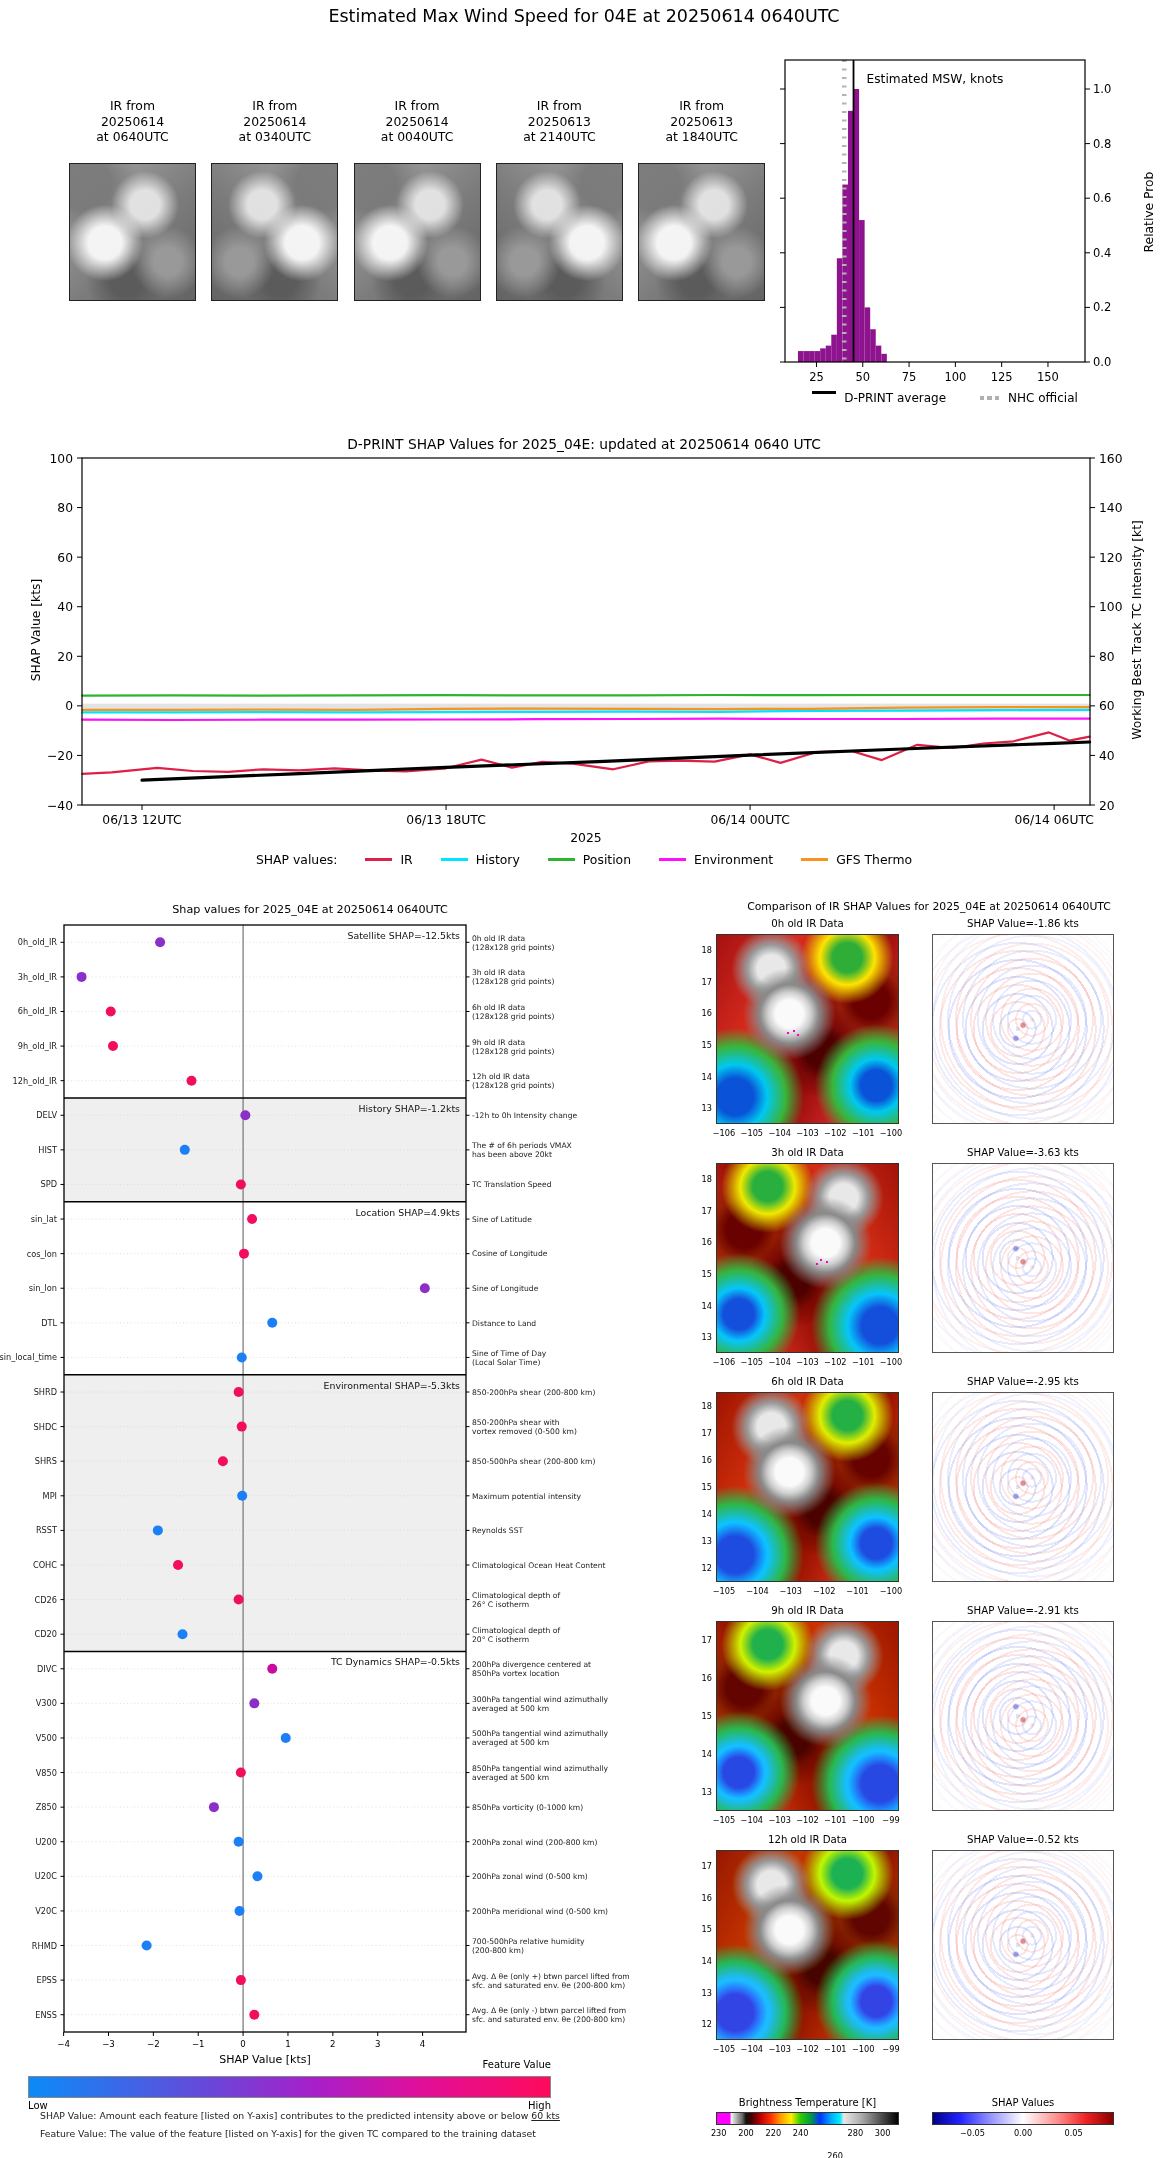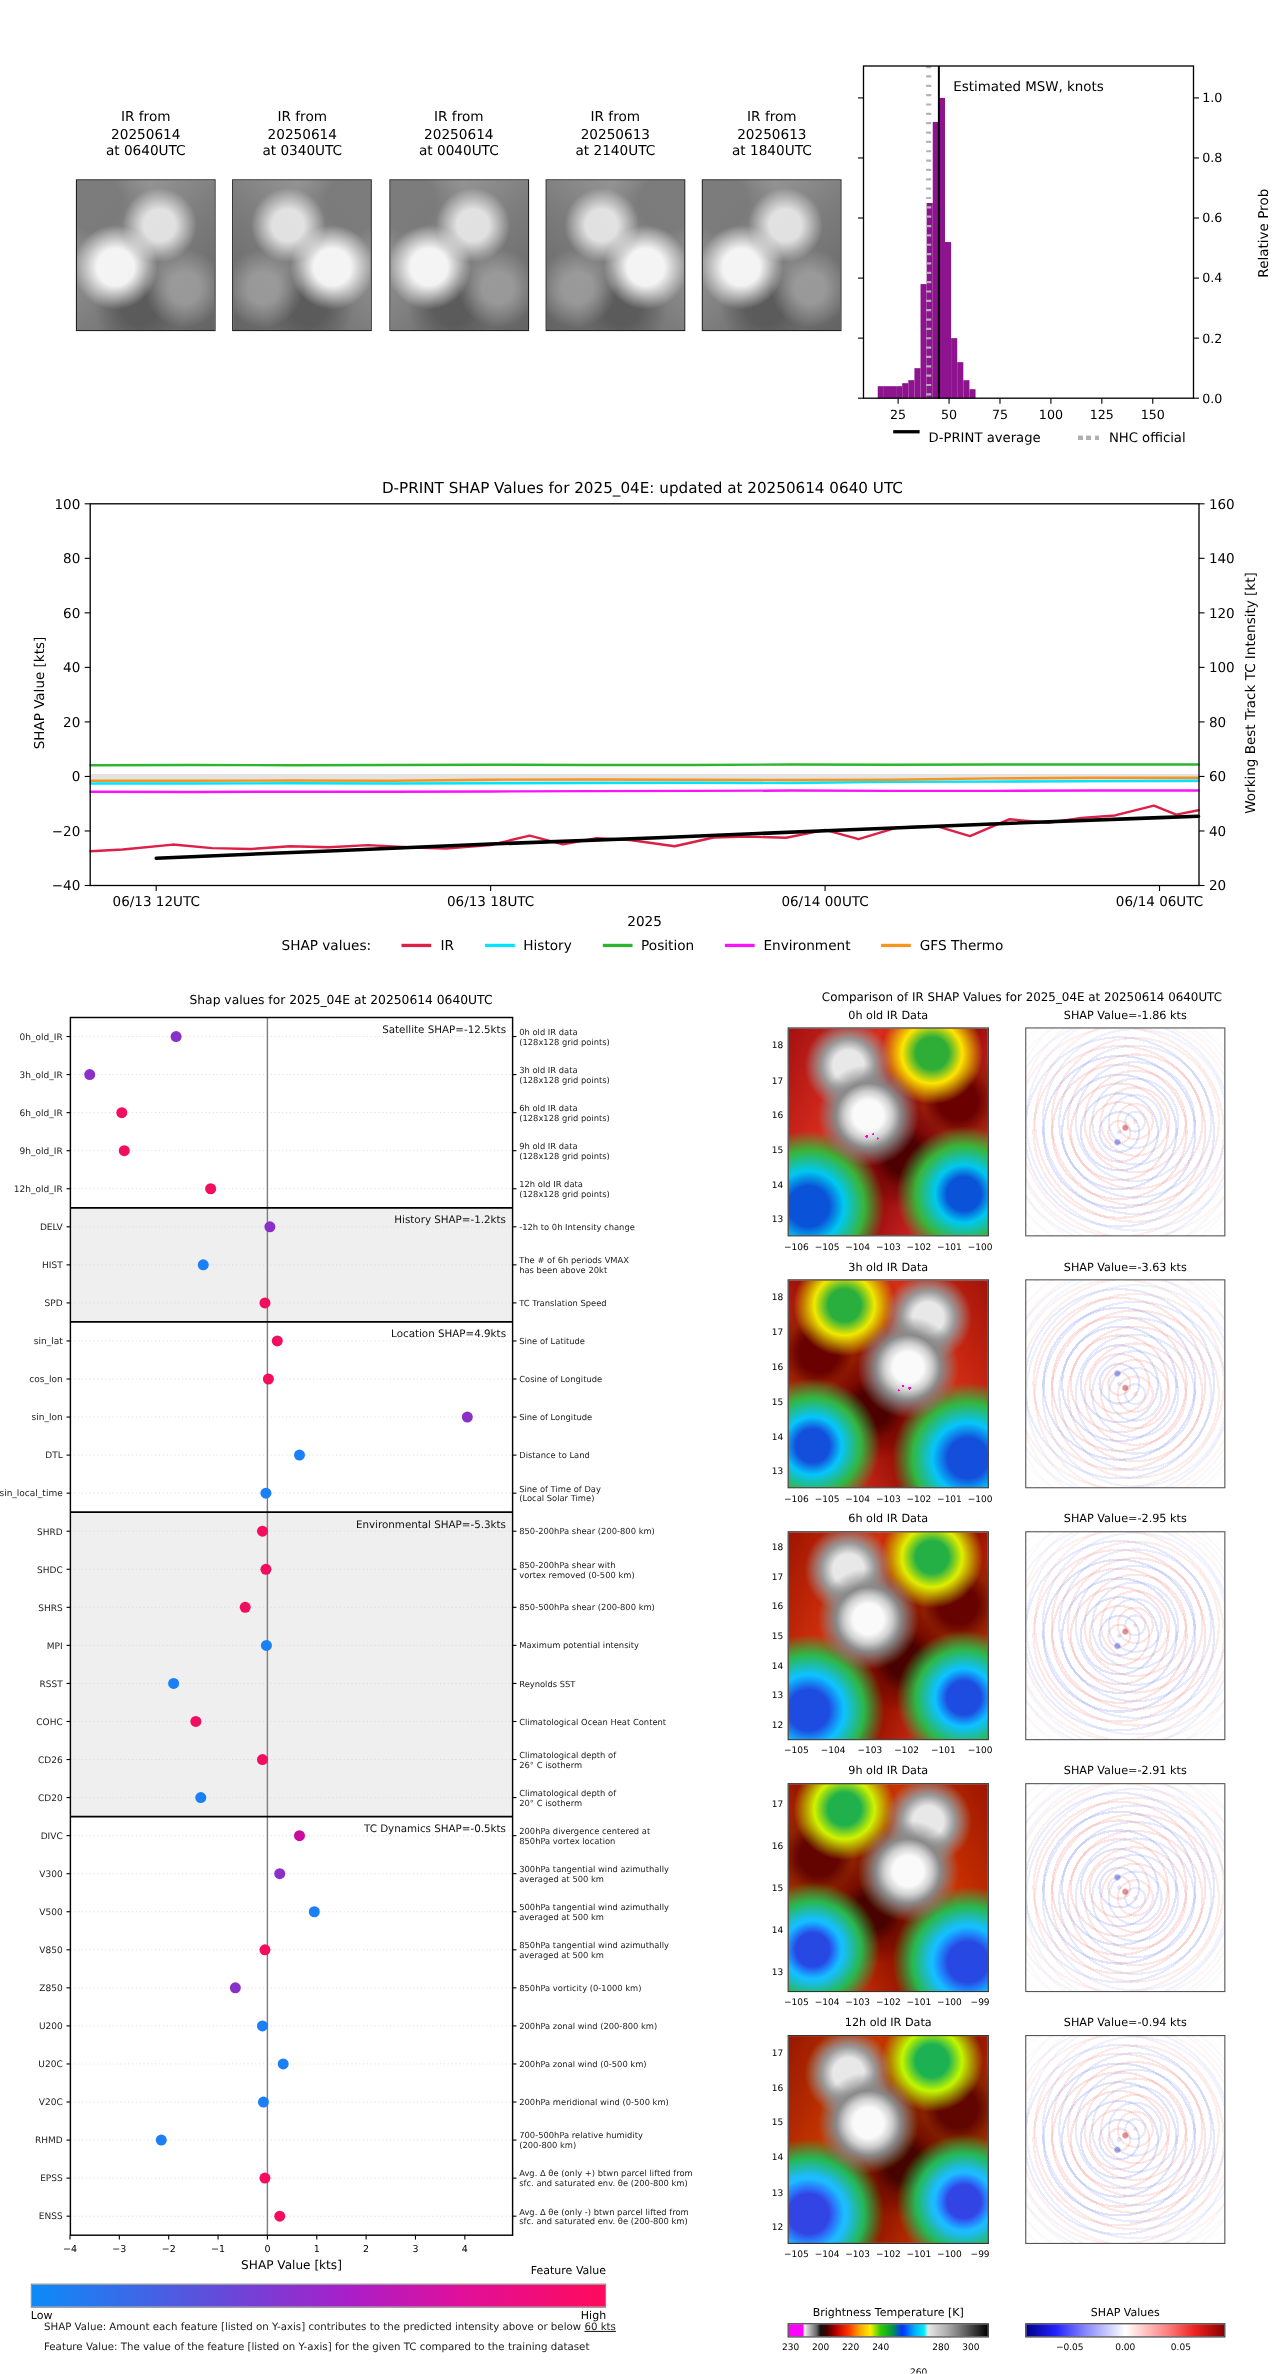--- a/index.html
+++ b/index.html
@@ -63,20 +63,21 @@
   .bt-grad{background:linear-gradient(90deg,#ff00ff 0%,#ff00ff 7%,#f0f0f0 8%,#666 14%,#111 16%,
       #440000 19%,#bb0000 24%,#ff3300 30%,#ff9900 35%,#ffee00 41%,#33cc00 46%,#009944 52%,
       #0033ff 57%,#00aaff 63%,#00eeff 68%,#e8e8e8 70%,#aaa 80%,#555 90%,#000 100%);}
   .shapcb-grad{background:linear-gradient(90deg,#00008b 0%,#2222ff 15%,#8888ff 30%,#ffffff 50%,
       #ff8888 70%,#ee2222 85%,#8b0000 100%);}
 </style>
 </head>
 <body>
 
 <div class="fig">
+  <div class="suptitle">Estimated Max Wind Speed for 04E at 20250614 0640UTC</div>
 
   <div id="ir-strip">
       <div class="thumb-label" style="left: 61px; top: 98px; width: 143px;">
         <div>IR from</div>
         <div>20250614</div>
         <div>at 0640UTC</div>
       </div>
       <div class="gray-thumb" style="left: 69px; top: 163px;"></div>
       <div class="thumb-label" style="left: 203.3px; top: 98px; width: 143px;">
         <div>IR from</div>
@@ -544,21 +545,21 @@
       <span class="cmp-tick" style="left: 670px; top: 1749px; width: 42px; text-align: right;">14</span>
       <span class="cmp-tick" style="left: 670px; top: 1787px; width: 42px; text-align: right;">13</span>
       <span class="cmp-tick" style="left: 707px; top: 1815px; width: 34px; text-align: center;">−105</span>
       <span class="cmp-tick" style="left: 734.833px; top: 1815px; width: 34px; text-align: center;">−104</span>
       <span class="cmp-tick" style="left: 762.667px; top: 1815px; width: 34px; text-align: center;">−103</span>
       <span class="cmp-tick" style="left: 790.5px; top: 1815px; width: 34px; text-align: center;">−102</span>
       <span class="cmp-tick" style="left: 818.333px; top: 1815px; width: 34px; text-align: center;">−101</span>
       <span class="cmp-tick" style="left: 846.167px; top: 1815px; width: 34px; text-align: center;">−100</span>
       <span class="cmp-tick" style="left: 874px; top: 1815px; width: 34px; text-align: center;">−99</span>
       <div class="cmp-rowtitle" style="left: 716px; top: 1834px; width: 183px;">12h old IR Data</div>
-      <div class="cmp-rowtitle" style="left: 932px; top: 1834px; width: 182px;">SHAP Value=-0.94 kts</div>
+      <div class="cmp-rowtitle" style="left: 932px; top: 1834px; width: 182px;">SHAP Value=-0.52 kts</div>
       <div class="ir-color" style="left: 716px; top: 1850px; filter: hue-rotate(16deg);"></div>
       <div class="shap-map" style="left: 932px; top: 1850px;"></div>
       <span class="cmp-tick" style="left: 670px; top: 1860.83px; width: 42px; text-align: right;">17</span>
       <span class="cmp-tick" style="left: 670px; top: 1892.5px; width: 42px; text-align: right;">16</span>
       <span class="cmp-tick" style="left: 670px; top: 1924.17px; width: 42px; text-align: right;">15</span>
       <span class="cmp-tick" style="left: 670px; top: 1955.83px; width: 42px; text-align: right;">14</span>
       <span class="cmp-tick" style="left: 670px; top: 1987.5px; width: 42px; text-align: right;">13</span>
       <span class="cmp-tick" style="left: 670px; top: 2019.17px; width: 42px; text-align: right;">12</span>
       <span class="cmp-tick" style="left: 707px; top: 2044px; width: 34px; text-align: center;">−105</span>
       <span class="cmp-tick" style="left: 734.833px; top: 2044px; width: 34px; text-align: center;">−104</span>

